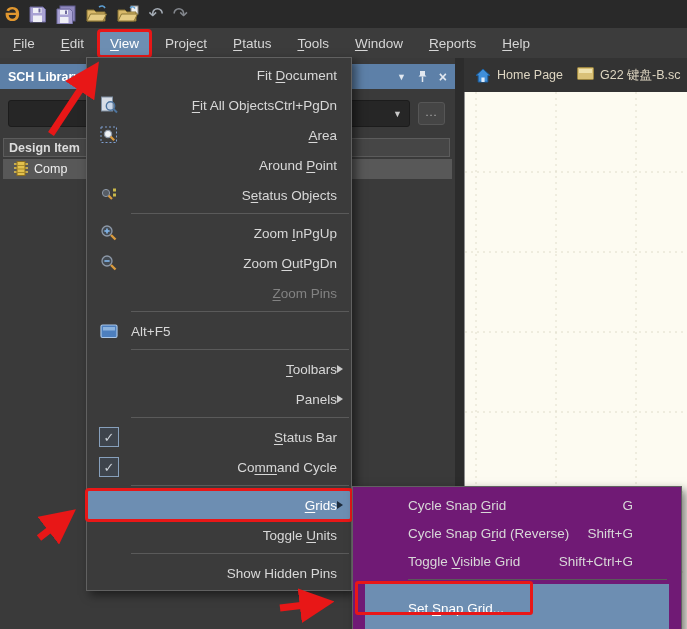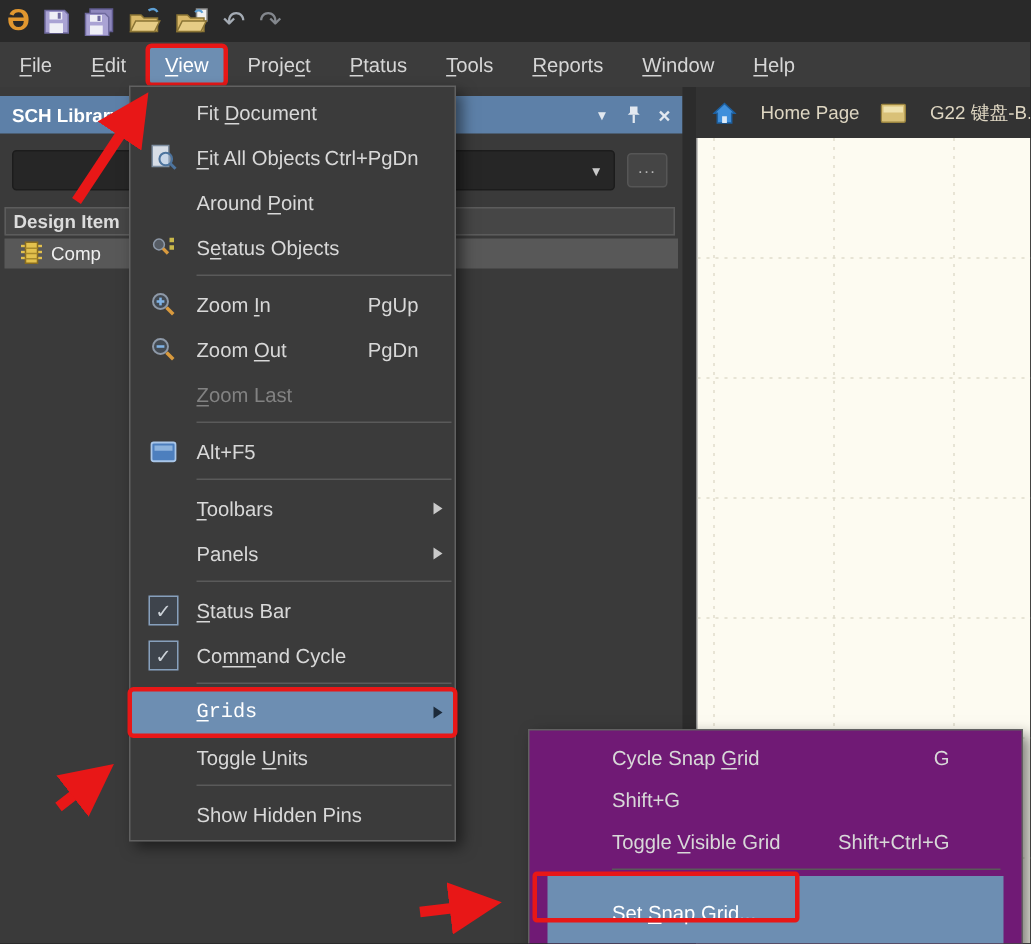--- a/index.html
+++ b/index.html
@@ -39,34 +39,34 @@
     border:1px solid #5c5c5c; color:#dcdcdc; font-size:12.5px; font-weight:bold; line-height:19px; padding-left:5px; box-sizing:border-box; }
   .comp-row { position:absolute; left:3px; top:101px; width:449px; height:20px; background:#585858;
     display:flex; align-items:center; color:#efefef; font-size:12.5px; }
   .comp-row .ic { margin-left:9px; margin-right:4px; display:flex; }
 
   
   .splitter { position:absolute; left:455px; top:58px; width:9px; height:571px; background:#2c2c2c; }
   .tabbar { position:absolute; left:464px; top:58px; width:223px; height:34px; background:#333;
     display:flex; align-items:center; gap:14px; padding-left:11px; box-sizing:border-box;
     color:#ded6c2; font-size:12.5px; white-space:nowrap; overflow:hidden; }
-  .tab { display:flex; align-items:center; gap:16px; }
+  .tab { display:flex; align-items:flex-start; gap:6px; }
   .canvas { position:absolute; left:464px; top:92px; width:223px; height:537px; background:#fdfbf1; border-left:1px solid #8f8f8f; box-sizing:border-box; }
 
   
-  .menu { position:absolute; left:86px; top:57px; width:218px; box-sizing:border-box;
+  .menu { position:absolute; left:86px; top:57px; width:266px; box-sizing:border-box;
     background:#3b3b3b; border:1px solid #616161; box-shadow:4px 4px 9px rgba(0,0,0,.5);
-    z-index:10; padding:2px 0; }
+    z-index:10; padding:2px 0;text-align:right; }
   .menu-item { display:flex; align-items:center; height:30px; font-size:13.5px; color:#d8d8d8; }
   .mi-icon { width:44px; flex:none; display:flex; justify-content:center; align-items:center; }
   .mi-label { flex:1; white-space:pre; }
-  .mi-short { margin-right:10px; white-space:nowrap; }
+  .mi-short { white-space:nowrap; }
   .mi-slot { width:14px; flex:none; display:flex; align-items:center; }
   .tri { width:0; height:0; border-left:6px solid #c9c9c9; border-top:4.5px solid transparent; border-bottom:4.5px solid transparent; }
-  .menu-item.hl { background:#6d8eb2; color:#fff;font-family:Liberation Mono, monospace; }
+  .menu-item.hl { background:#6d8eb2; color:#fff; }
   .menu-item.hl .tri { border-left-color:#1c2a3a; }
   .menu-item.disabled { color:#828282; }
   .menu-sep { height:1px; background:#5a5a5a; margin:3px 2px 4px 44px; }
   .redbox { outline:3px solid #e81717; outline-offset:-1px; border-radius:2px; }
   .check-frame { width:20px; height:20px; border:1px solid #87a0bc; background:#3e444c;
     display:flex; align-items:center; justify-content:center; color:#ccd2d8; font-size:13px; box-sizing:border-box; }
 
   
   .submenu { position:absolute; left:352px; top:486px; width:330px; box-sizing:border-box;
     background:#701a75; border:1px solid #616161; box-shadow:4px 4px 9px rgba(0,0,0,.5);
@@ -128,22 +128,22 @@
       </button>
   </div>
 
   <div class="menubar">
     <div class="mb-item"><span></span><u>F</u><span>ile</span></div>
     <div class="mb-item"><span></span><u>E</u><span>dit</span></div>
     <div class="mb-item active"><span></span><u>V</u><span>iew</span></div>
     <div class="mb-item"><span>Proje</span><u>c</u><span>t</span></div>
     <div class="mb-item"><span></span><u>P</u><span>tatus</span></div>
     <div class="mb-item"><span></span><u>T</u><span>ools</span></div>
+    <div class="mb-item"><span></span><u>W</u><span>indow</span></div>
     <div class="mb-item"><span></span><u>R</u><span>eports</span></div>
-    <div class="mb-item"><span></span><u>W</u><span>indow</span></div>
     <div class="mb-item"><span></span><u>H</u><span>elp</span></div>
   </div>
 
   <div class="panel">
     <div class="panel-header">
       <span>SCH Library</span>
       <span class="ph-icons">
         <span class="ph-drop">▼</span>
         <svg width="11" height="13" viewBox="0 0 11 13">
             <path d="M3 1 h5 v4 l1.5 1.5 h-8 L3 5 Z" fill="#e2e8f0"></path>
@@ -224,20 +224,32 @@
             <rect x="1.5" y="1" width="11" height="14" fill="#d7dde6" stroke="#7e8ea1"></rect>
             <circle cx="10.5" cy="10" r="4.2" fill="#bcd0ea" fill-opacity="0.55" stroke="#4d749e" stroke-width="1.4"></circle>
             <line x1="13.5" y1="13" x2="17" y2="16.5" stroke="#4d749e" stroke-width="2"></line>
           </svg>
         </span>
       <span class="mi-label"><span></span><u>F</u><span>it All Objects</span></span>
       <span class="mi-short">Ctrl+PgDn</span>
         <span class="mi-slot"></span>
     </div>
     <div class="menu-item">
+      <span class="mi-icon">
+          <svg width="18" height="18" viewBox="0 0 18 18">
+            <rect x="1" y="1" width="15.5" height="15.5" fill="none" stroke="#7f9fd0" stroke-dasharray="2,2"></rect>
+            <circle cx="8" cy="8" r="3.6" fill="#f0f3f7" stroke="#8e99a8" stroke-width="1.3"></circle>
+            <line x1="10.6" y1="10.6" x2="14.2" y2="14.2" stroke="#d99a3e" stroke-width="2.2"></line>
+          </svg>
+        </span>
+      <span class="mi-label"><span></span><u>A</u><span>rea</span></span>
+      <span class="mi-short"></span>
+        <span class="mi-slot"></span>
+    </div>
+    <div class="menu-item">
       <span class="mi-icon"></span>
       <span class="mi-label"><span>Around </span><u>P</u><span>oint</span></span>
       <span class="mi-short"></span>
         <span class="mi-slot"></span>
     </div>
     <div class="menu-item">
       <span class="mi-icon">
           <svg width="18" height="18" viewBox="0 0 18 18">
             <circle cx="6" cy="7" r="3.6" fill="#565c64" stroke="#8e99a8"></circle>
             <line x1="8.6" y1="9.6" x2="12" y2="13" stroke="#d99a3e" stroke-width="2.2"></line>
@@ -270,21 +282,21 @@
             <line x1="4.4" y1="7" x2="9.6" y2="7" stroke="#7fb2e5" stroke-width="1.7"></line>
             <line x1="11" y1="11" x2="15.5" y2="15.5" stroke="#d99a3e" stroke-width="2.4"></line>
           </svg>
         </span>
       <span class="mi-label"><span>Zoom </span><u>O</u><span>ut</span></span>
       <span class="mi-short">PgDn</span>
         <span class="mi-slot"></span>
     </div>
     <div class="menu-item disabled">
       <span class="mi-icon"></span>
-      <span class="mi-label"><span></span><u>Z</u><span>oom Last</span></span>
+      <span class="mi-label"><span></span><u>Z</u><span>oom Pins</span></span>
       <span class="mi-short"></span>
         <span class="mi-slot"></span>
     </div>
     <div class="menu-sep"></div>
     <div class="menu-item">
       <span class="mi-icon">
           <svg width="18" height="15" viewBox="0 0 18 15">
             <rect x="1" y="1" width="16" height="12.5" rx="1.5" fill="#4d7fbe" stroke="#a9c6e8" stroke-width="1.2"></rect>
             <rect x="3" y="3" width="12" height="3.5" fill="#8db3dd"></rect>
           </svg>
@@ -353,20 +365,21 @@
         <span class="mi-slot"></span>
     </div>
   </div>
 
   <div class="submenu">
     <div class="sm-item">
       <span class="sm-label"><span>Cycle Snap </span><u>G</u><span>rid</span></span>
       <span class="sm-short">G</span>
     </div>
     <div class="sm-item">
+      <span class="sm-label"><span>Cycle Snap G</span><u>r</u><span>id (Reverse)</span></span>
       <span class="sm-short">Shift+G</span>
     </div>
     <div class="sm-item">
       <span class="sm-label"><span>Toggle </span><u>V</u><span>isible Grid</span></span>
       <span class="sm-short">Shift+Ctrl+G</span>
     </div>
     <div class="sm-sep"></div>
     <div class="sm-item hl">
       <span class="sm-label"><span>Set </span><u>S</u><span>nap Grid...</span></span>
       <span class="sm-short"></span>

